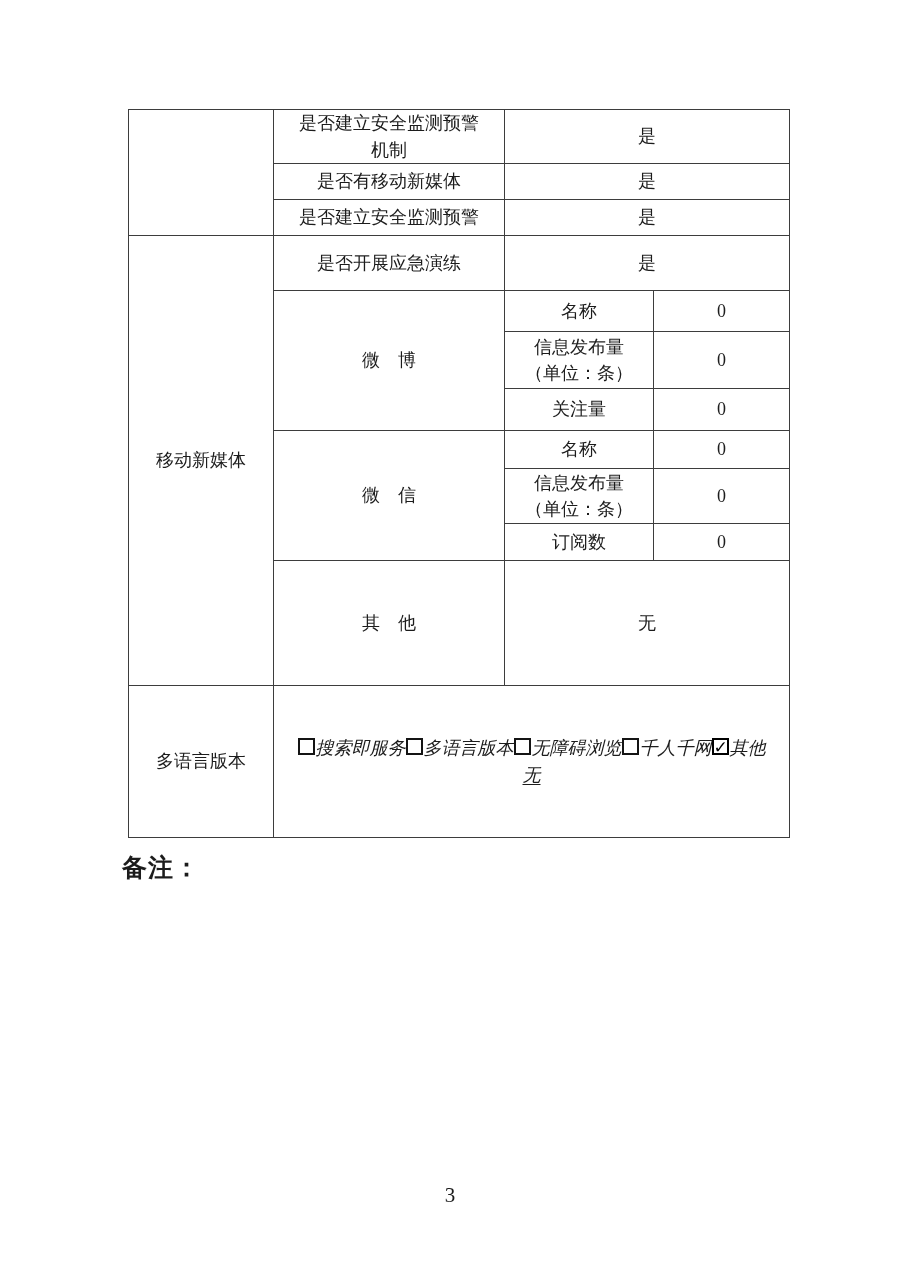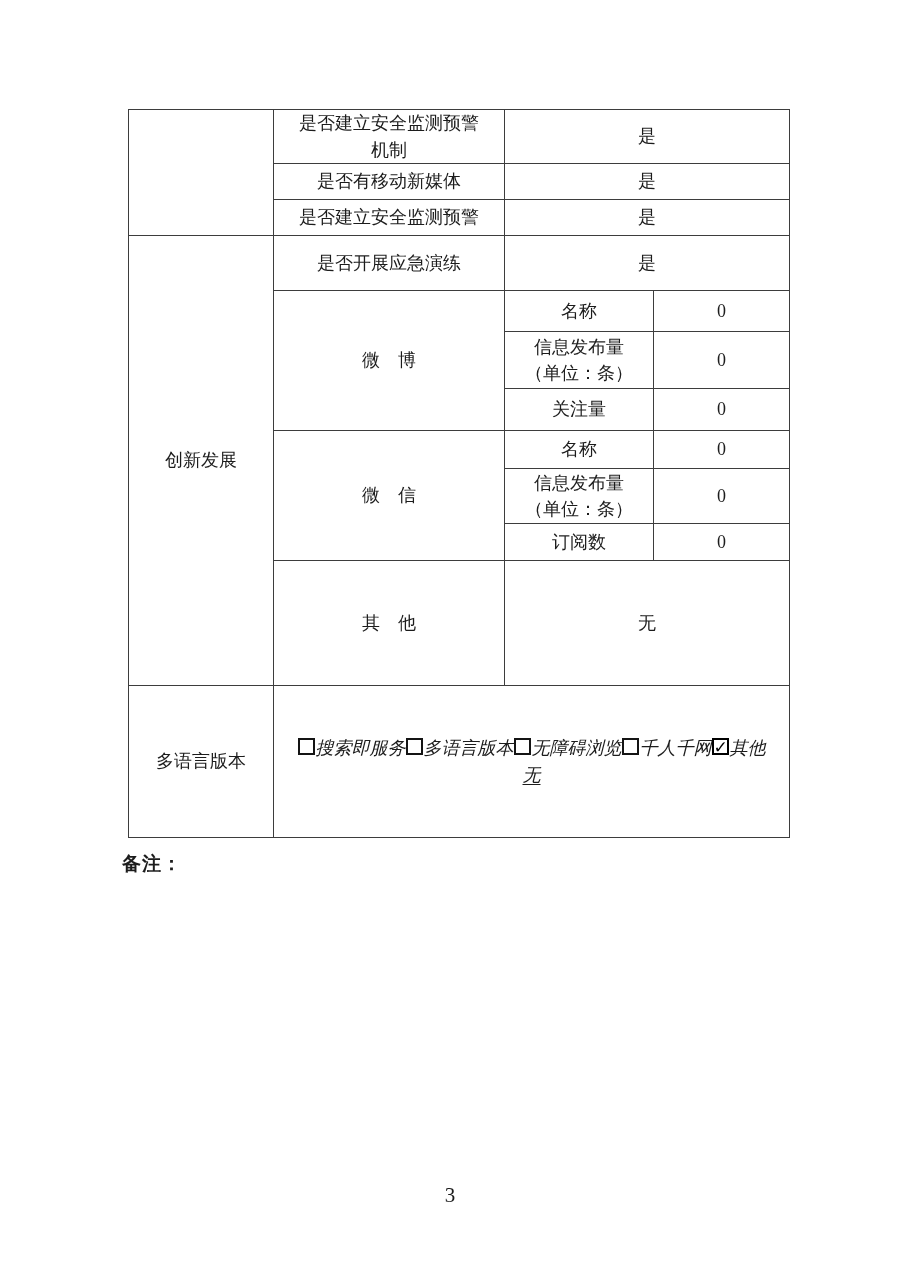--- a/index.html
+++ b/index.html
@@ -55,21 +55,21 @@
     font-size: 17px;
     font-weight: bold;
     color: #000000;
     font-family: "DejaVu Sans", sans-serif;
   }
   .underlined { text-decoration: underline; text-underline-offset: 3px; }
   .notes {
     position: absolute;
     left: 122px;
     top: 851px;
-    font-size: 19px;
+    font-size: 25px;
     font-weight: bold;
     letter-spacing: 1px;
   }
   .page-number {
     position: absolute;
     left: 0;
     top: 1183px;
     width: 100%;
     text-align: center;
     font-size: 21px;
@@ -98,21 +98,21 @@
     <tr style="height:36px">
       <td>是否有移动新媒体</td>
       <td colspan="2">是</td>
     </tr>
     <tr style="height:36px">
       <td>是否建立安全监测预警</td>
       <td colspan="2">是</td>
     </tr>
 
     <tr style="height:55px">
-      <td rowspan="8">创新发展</td>
+      <td rowspan="8">移动新媒体</td>
       <td>是否开展应急演练</td>
       <td colspan="2">是</td>
     </tr>
     <tr style="height:41px">
       <td rowspan="3">微　博</td>
       <td>名称</td>
       <td>0</td>
     </tr>
     <tr style="height:57px">
       <td class="pre">信息发布量

